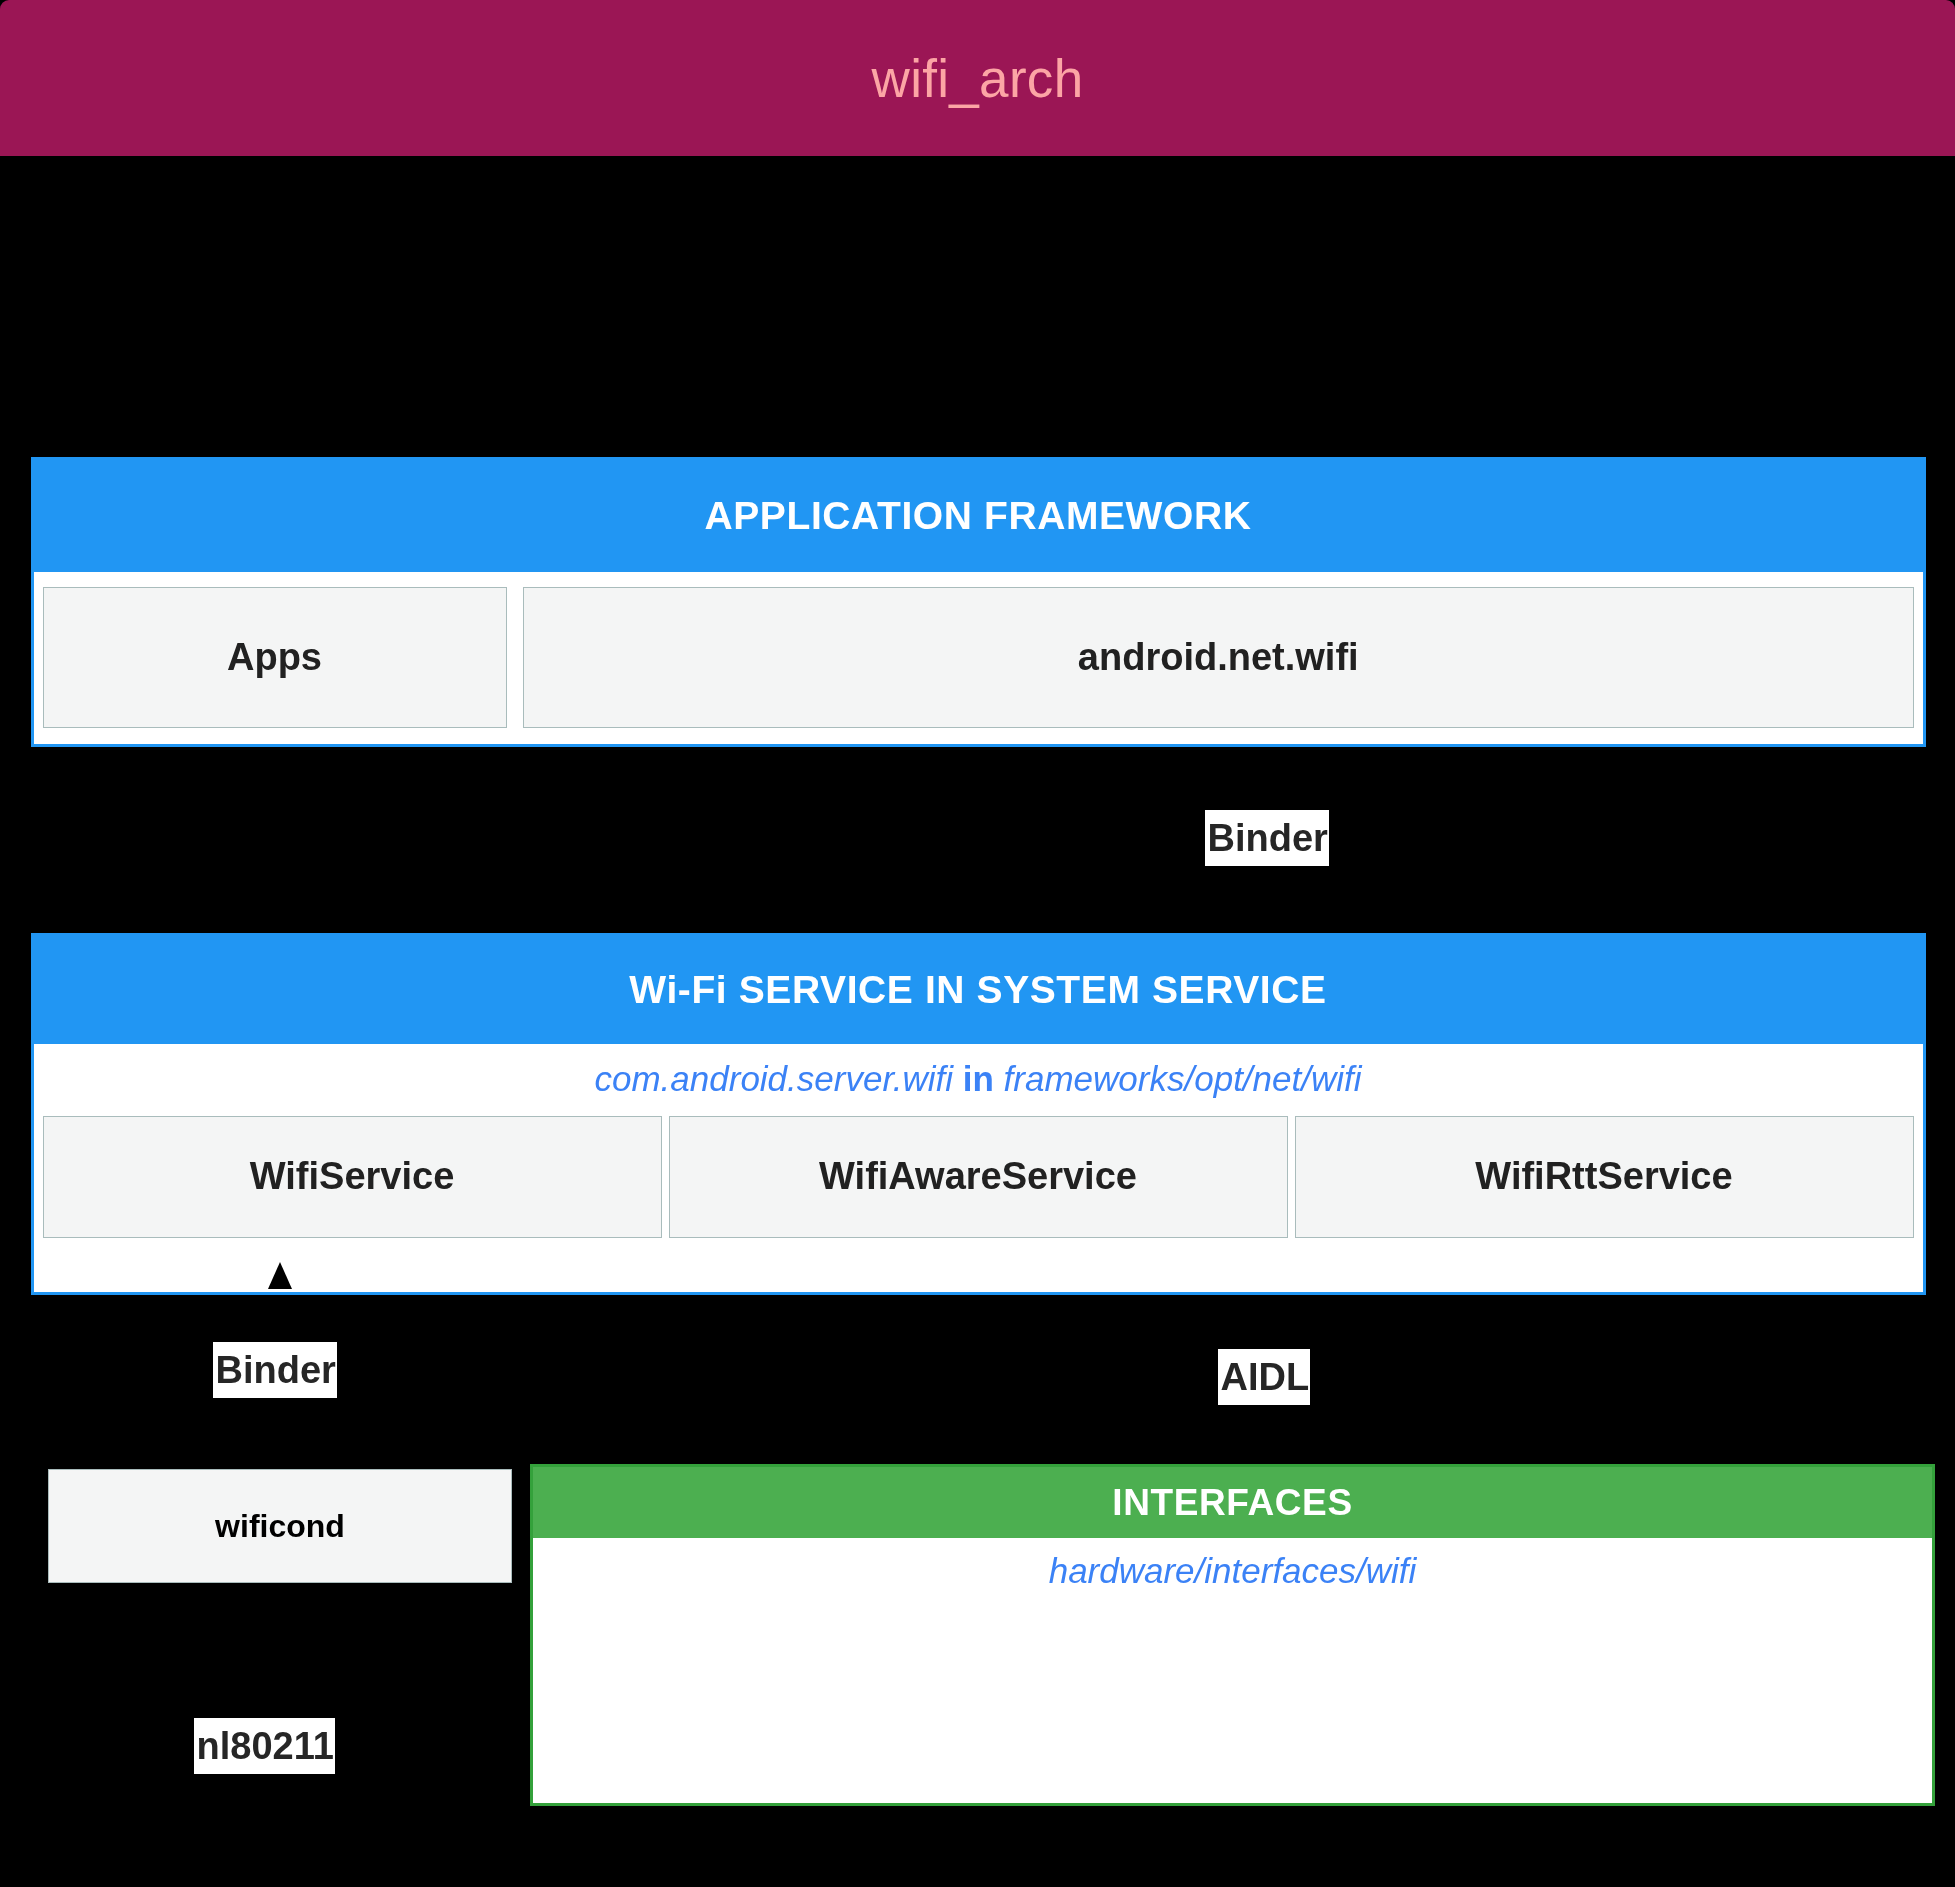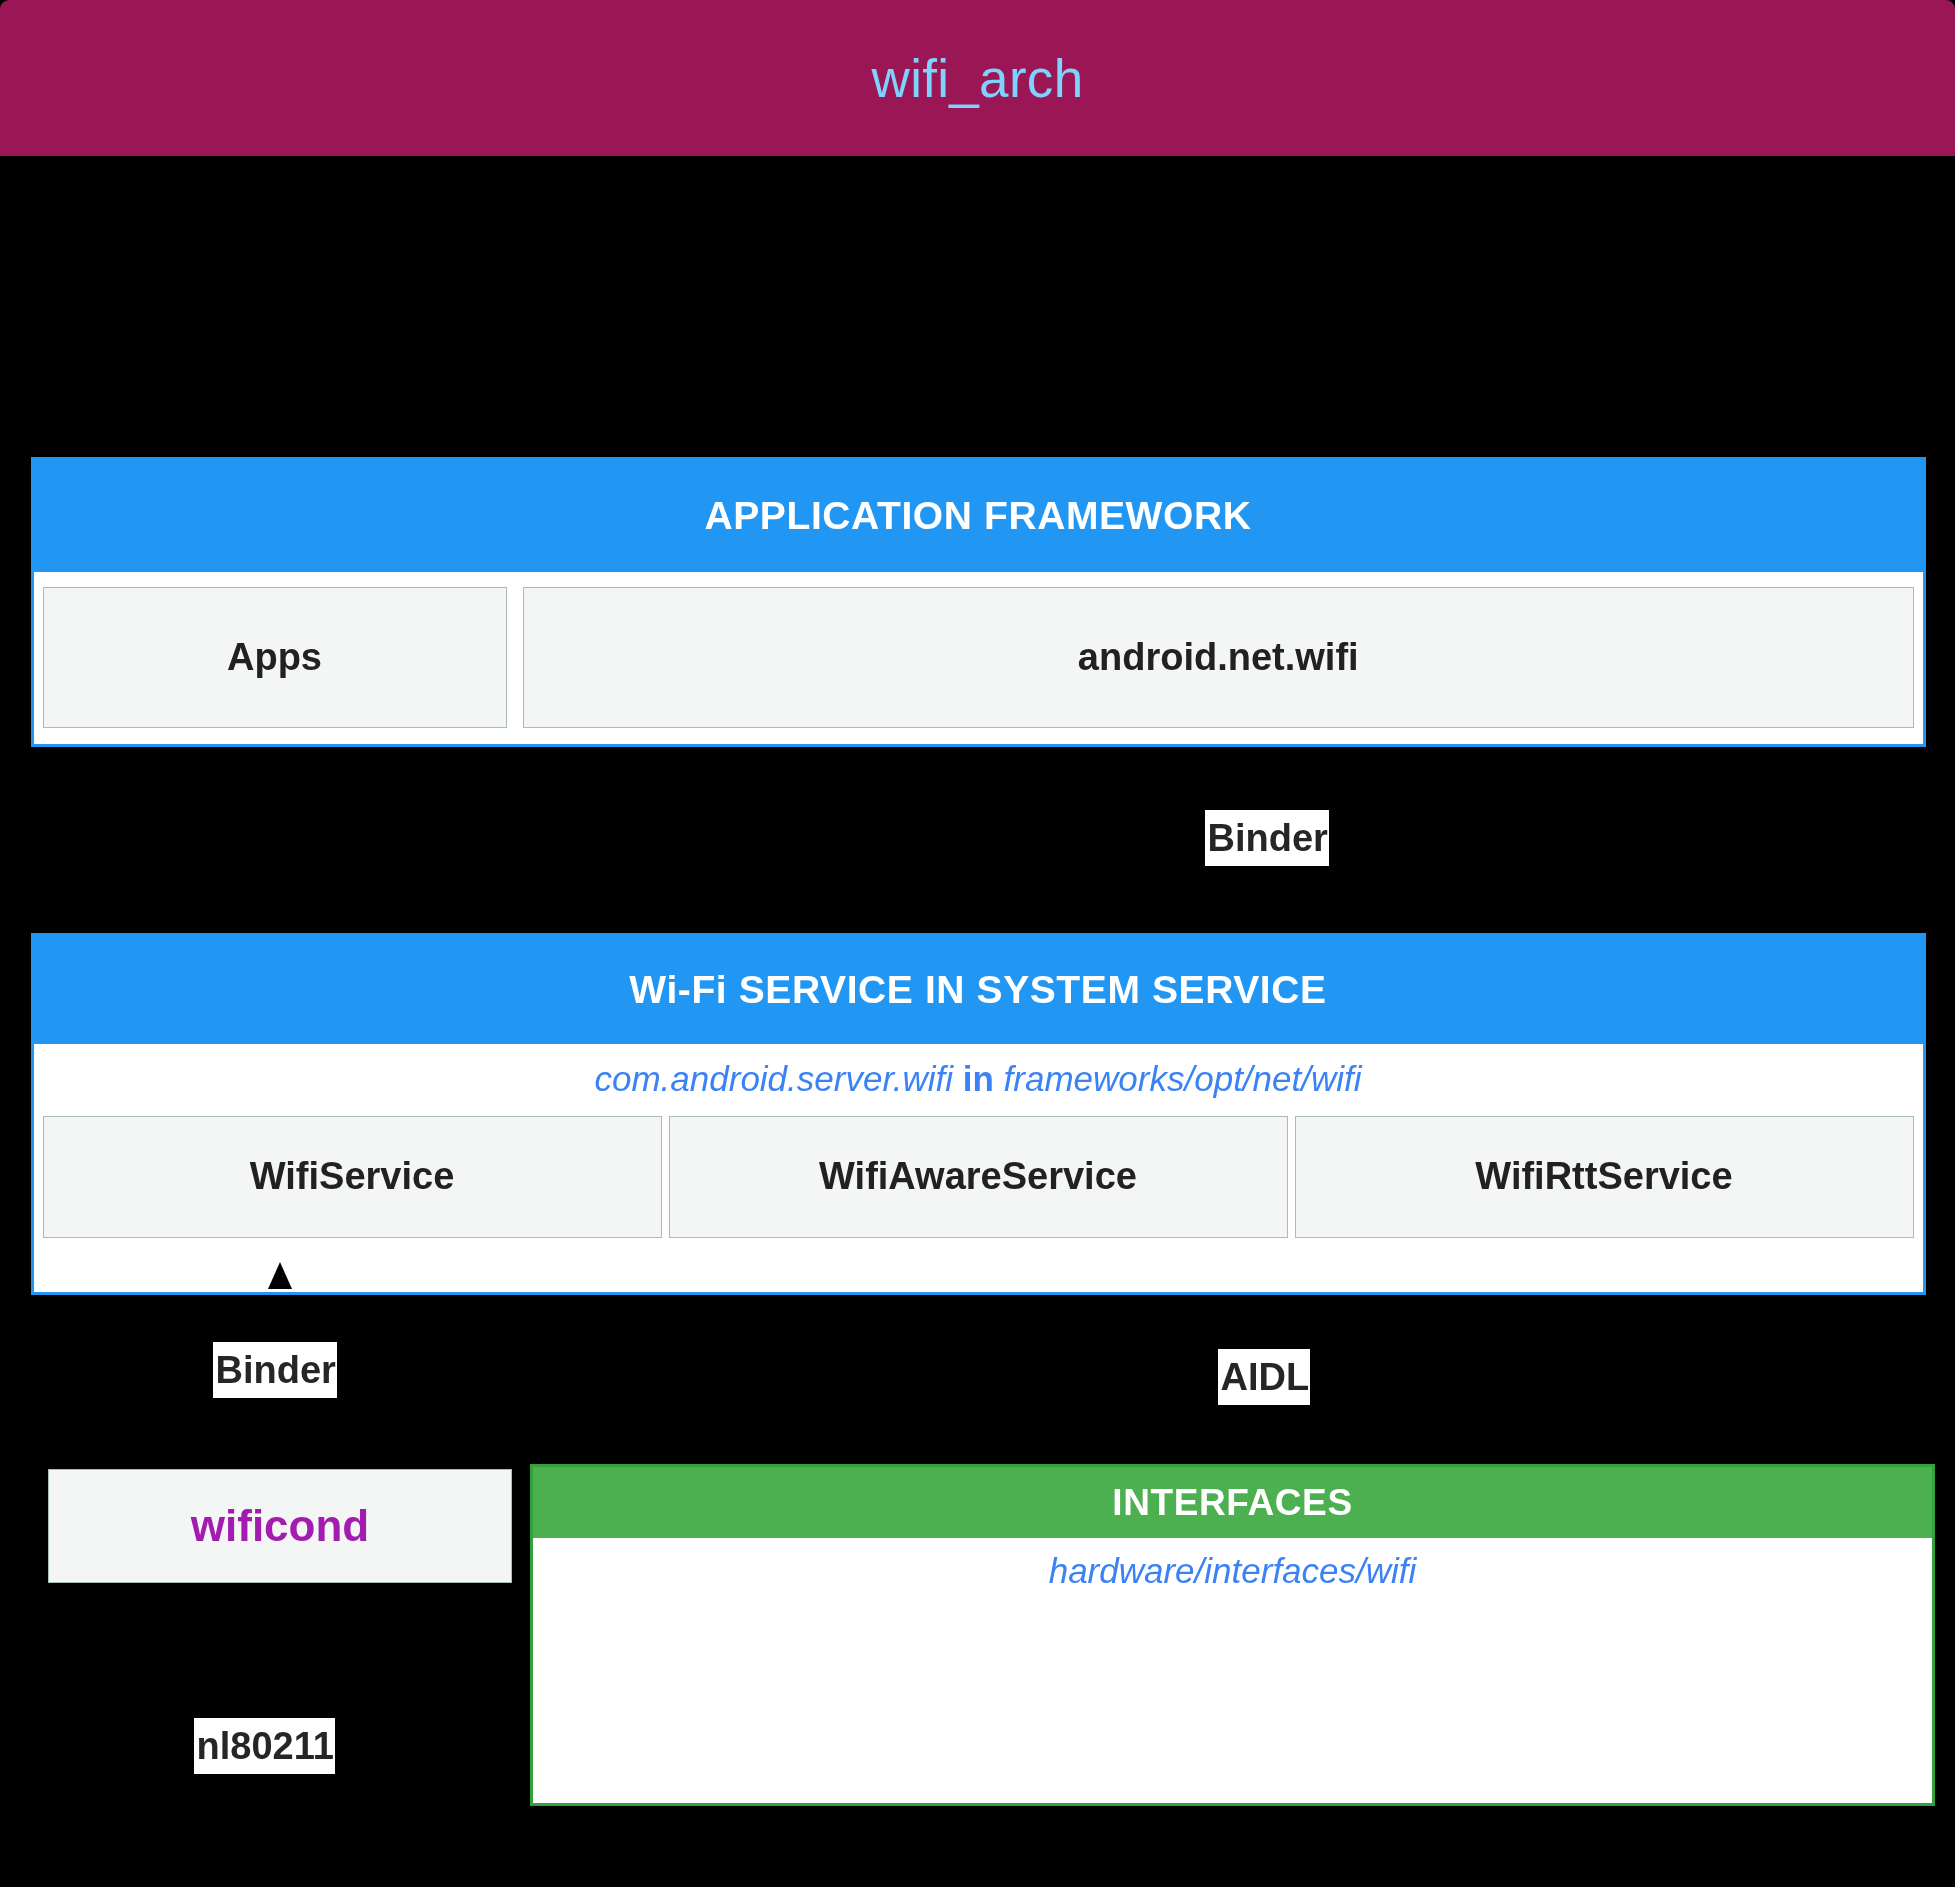--- a/index.html
+++ b/index.html
@@ -15,21 +15,21 @@
   .titlebar {
     width: 1955px;
     height: 156px;
     background: #9B1655;
     border-radius: 9px 9px 0 0;
     display: flex;
     align-items: center;
     justify-content: center;
   }
   .titlebar-text {
-    color: #7dd3fc;
+    color: #fca5a5;
     font-size: 53px;
     font-weight: 400;
     letter-spacing: 0.3px;
   }
 
   
   .canvas {
     position: relative;
     width: 1955px;
     height: 1731px;
@@ -104,23 +104,23 @@
   }
 
   
   .standalone-box {
     position: absolute;
     background: #F4F5F5;
     border: 1.9px solid #A9BCBC;
     display: flex;
     align-items: center;
     justify-content: center;
-    color: #a21caf;
-    font-weight: bold;
-    font-size: 44px;
+    color: #000000;
+    font-weight: bold;
+    font-size: 32px;
   }
 
   
   .arrow-up {
     position: absolute;
     width: 0; height: 0;
     border-left: 12.7px solid transparent;
     border-right: 12.7px solid transparent;
     border-bottom: 27px solid #000000;
   }

